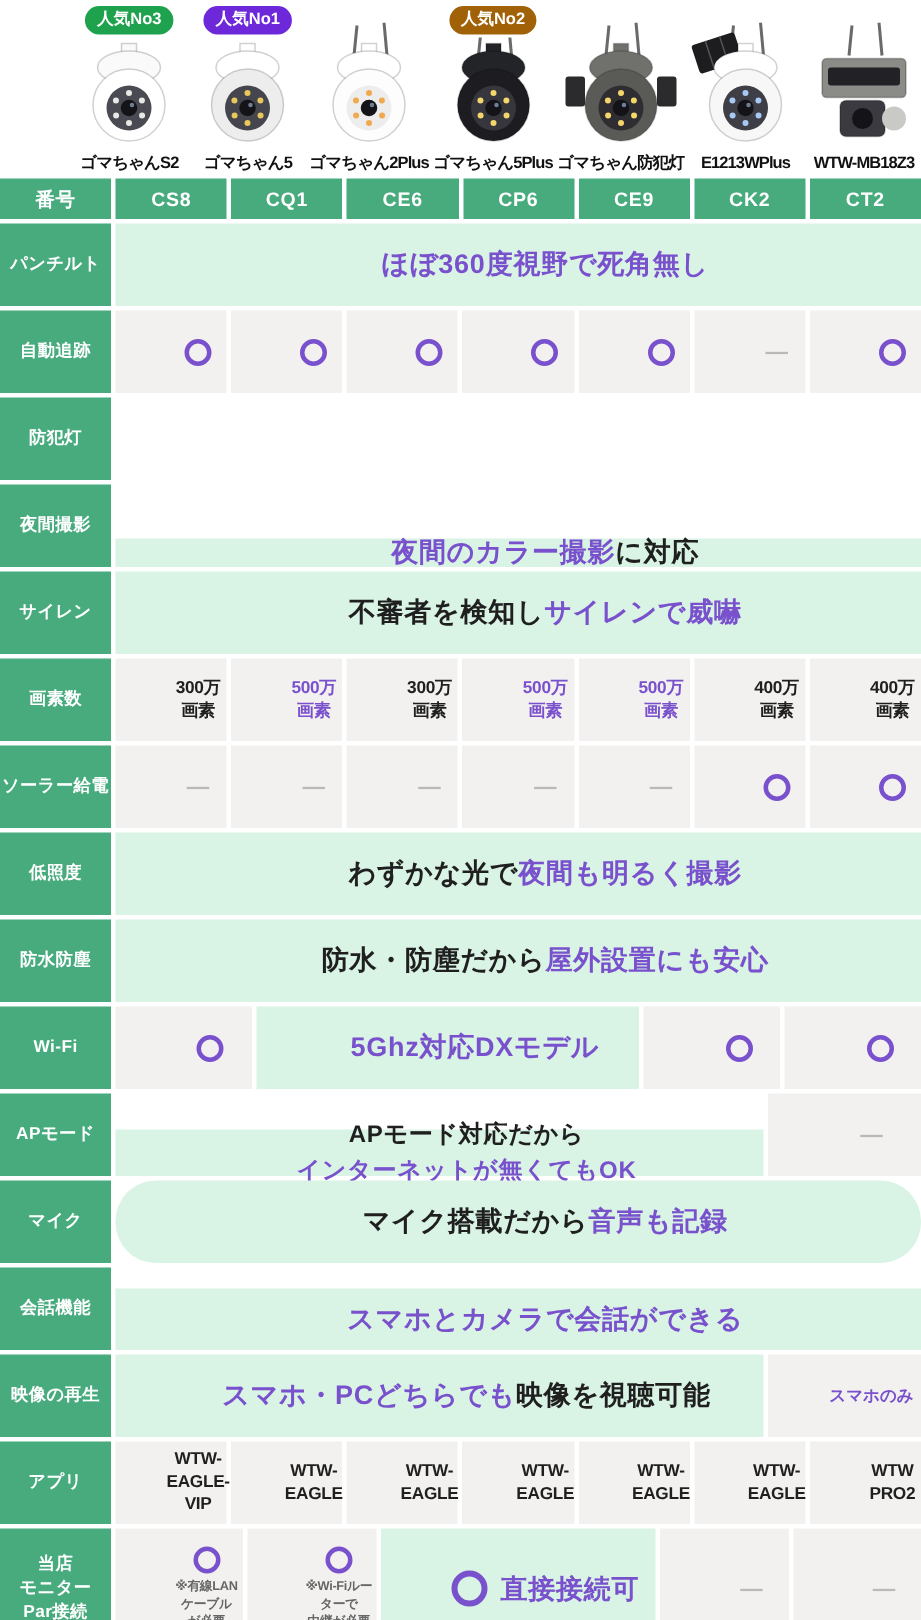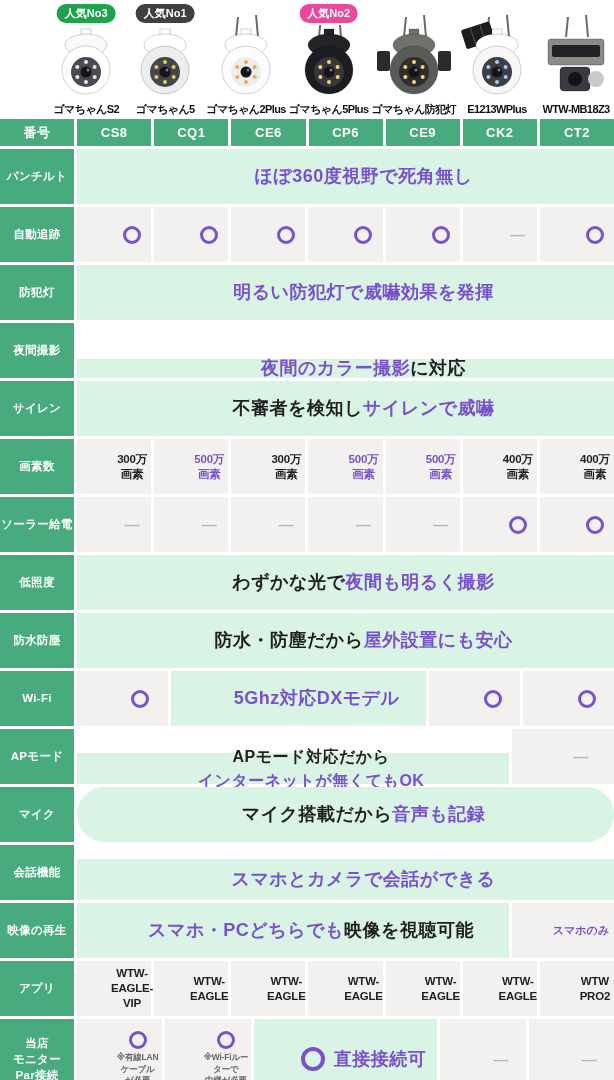--- a/index.html
+++ b/index.html
@@ -58,21 +58,21 @@
             <circle cx="29.3" cy="52.0" r="2" fill="#e8e8e8"></circle>
             <circle cx="38.0" cy="47.0" r="2" fill="#e8e8e8"></circle>
             <circle cx="46.6" cy="52.0" r="2" fill="#e8e8e8"></circle>
             <circle cx="38" cy="57" r="5.5" fill="#141418"></circle>
             <circle cx="40" cy="55" r="1.5" fill="#6f7f99"></circle>
           </svg>
         </div>
         <div class="pname">ゴマちゃんS2</div>
       </div>
       <div class="pcell">
-        <div class="badge" style="background: #404040;">人気No1</div>
+        <div class="badge" style="background: #6d28d9;">人気No1</div>
         <div>
           <svg class="camsvg" width="76" height="88" viewBox="0 0 76 88">
             <rect x="33" y="14" width="10" height="9" fill="#ffffff" stroke="rgba(0,0,0,0.18)"></rect>
             <ellipse cx="38" cy="30" rx="21" ry="11" fill="#ffffff" stroke="rgba(0,0,0,0.18)"></ellipse>
             <circle cx="38" cy="55" r="24" fill="#ededed" stroke="rgba(0,0,0,0.18)"></circle>
             <circle cx="38" cy="57" r="15" fill="#45454d"></circle>
             <circle cx="46.7" cy="62.0" r="2" fill="#e8c85a"></circle>
             <circle cx="38.0" cy="67.0" r="2" fill="#e8c85a"></circle>
             <circle cx="29.4" cy="62.0" r="2" fill="#e8c85a"></circle>
             <circle cx="29.3" cy="52.0" r="2" fill="#e8c85a"></circle>
@@ -99,21 +99,21 @@
             <circle cx="29.3" cy="52.0" r="2" fill="#f0a94f"></circle>
             <circle cx="38.0" cy="47.0" r="2" fill="#f0a94f"></circle>
             <circle cx="46.6" cy="52.0" r="2" fill="#f0a94f"></circle>
             <circle cx="38" cy="57" r="5.5" fill="#141418"></circle>
             <circle cx="40" cy="55" r="1.5" fill="#6f7f99"></circle>
           </svg>
         </div>
         <div class="pname">ゴマちゃん2Plus</div>
       </div>
       <div class="pcell">
-        <div class="badge" style="background: #ec4899;">人気No2</div>
+        <div class="badge" style="background: #a16207;">人気No2</div>
         <div>
           <svg class="camsvg" width="76" height="88" viewBox="0 0 76 88">
             <line x1="30" y1="2" x2="28" y2="22" stroke="#6a6a6a" stroke-width="2"></line>
             <line x1="48" y1="0" x2="50" y2="22" stroke="#6a6a6a" stroke-width="2"></line>
             <rect x="33" y="14" width="10" height="9" fill="#222428" stroke="rgba(0,0,0,0.18)"></rect>
             <ellipse cx="38" cy="30" rx="21" ry="11" fill="#222428" stroke="rgba(0,0,0,0.18)"></ellipse>
             <circle cx="38" cy="55" r="24" fill="#1d1d21" stroke="rgba(0,0,0,0.18)"></circle>
             <circle cx="38" cy="57" r="15" fill="#36363c"></circle>
             <circle cx="46.7" cy="62.0" r="2" fill="#f5d66b"></circle>
             <circle cx="38.0" cy="67.0" r="2" fill="#f5d66b"></circle>
@@ -227,23 +227,20 @@
         </div>
         <div class="cell bg-gray" style="flex: 1 1 0px;">
           <span class="dash">—</span>
         </div>
         <div class="cell bg-gray" style="flex: 1 1 0px;">
           <div class="ring"></div>
         </div>
       </div>
       <div class="row frow">
         <div class="rlabel">防犯灯</div>
-        <div class="cell bg-mint" style="flex: 7 1 0px;">
-          <div class="t-lg"><span class="seg-purple">明るい防犯灯で威嚇効果を発揮</span></div>
-        </div>
       </div>
       <div class="row frow">
         <div class="rlabel">夜間撮影</div>
         <div class="cell bg-mint" style="flex: 7 1 0px; margin-top: 36px;">
           <div class="t-lg"><span class="seg-purple">夜間のカラー撮影</span><span class="seg-black">に対応</span></div>
         </div>
       </div>
       <div class="row frow">
         <div class="rlabel">サイレン</div>
         <div class="cell bg-mint" style="flex: 7 1 0px;">

